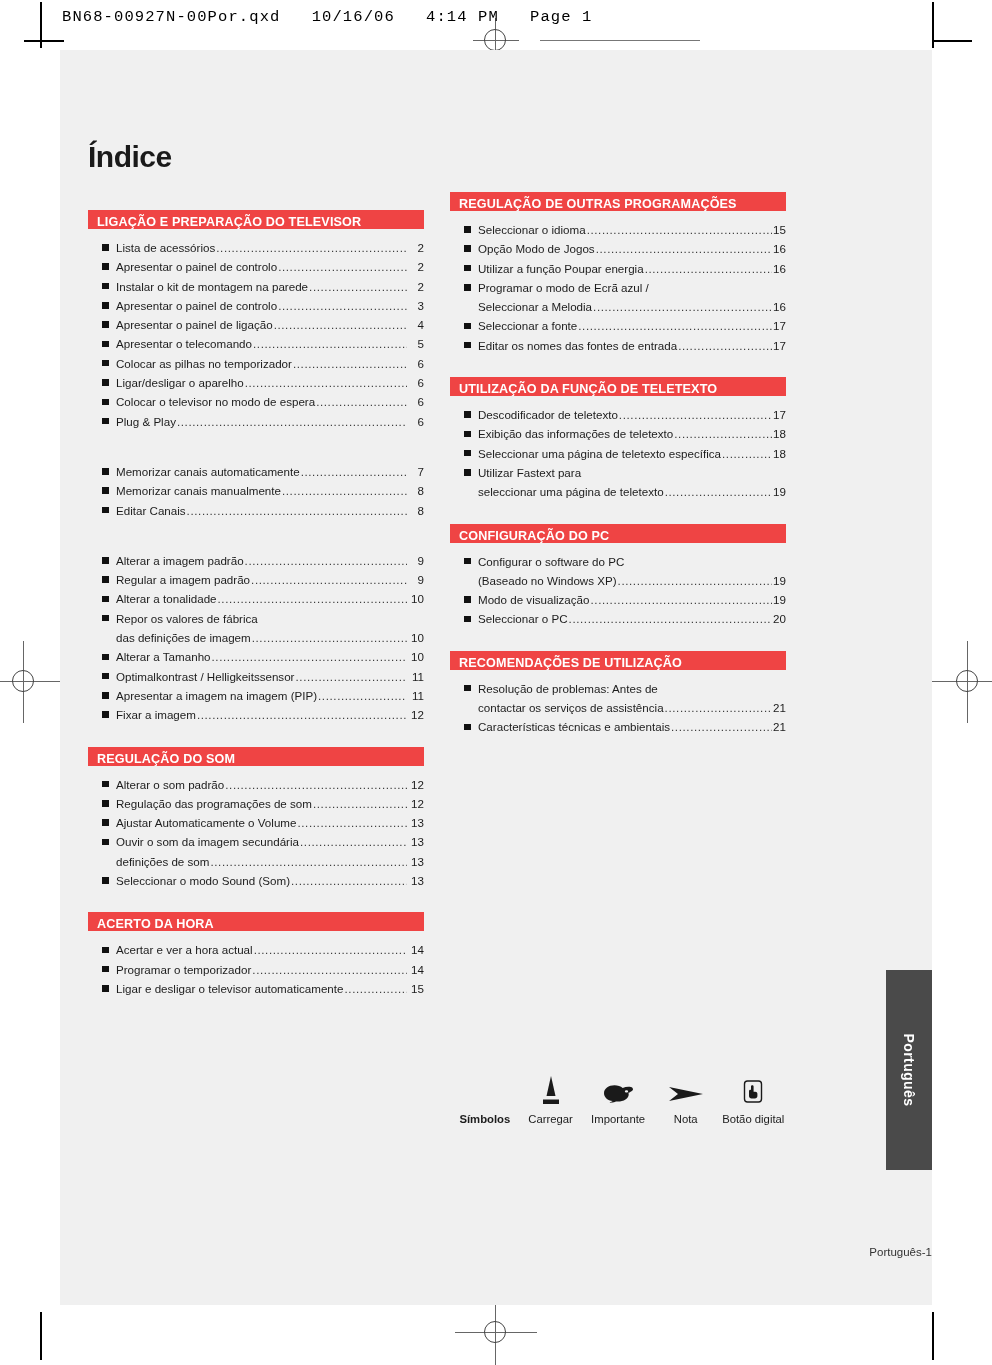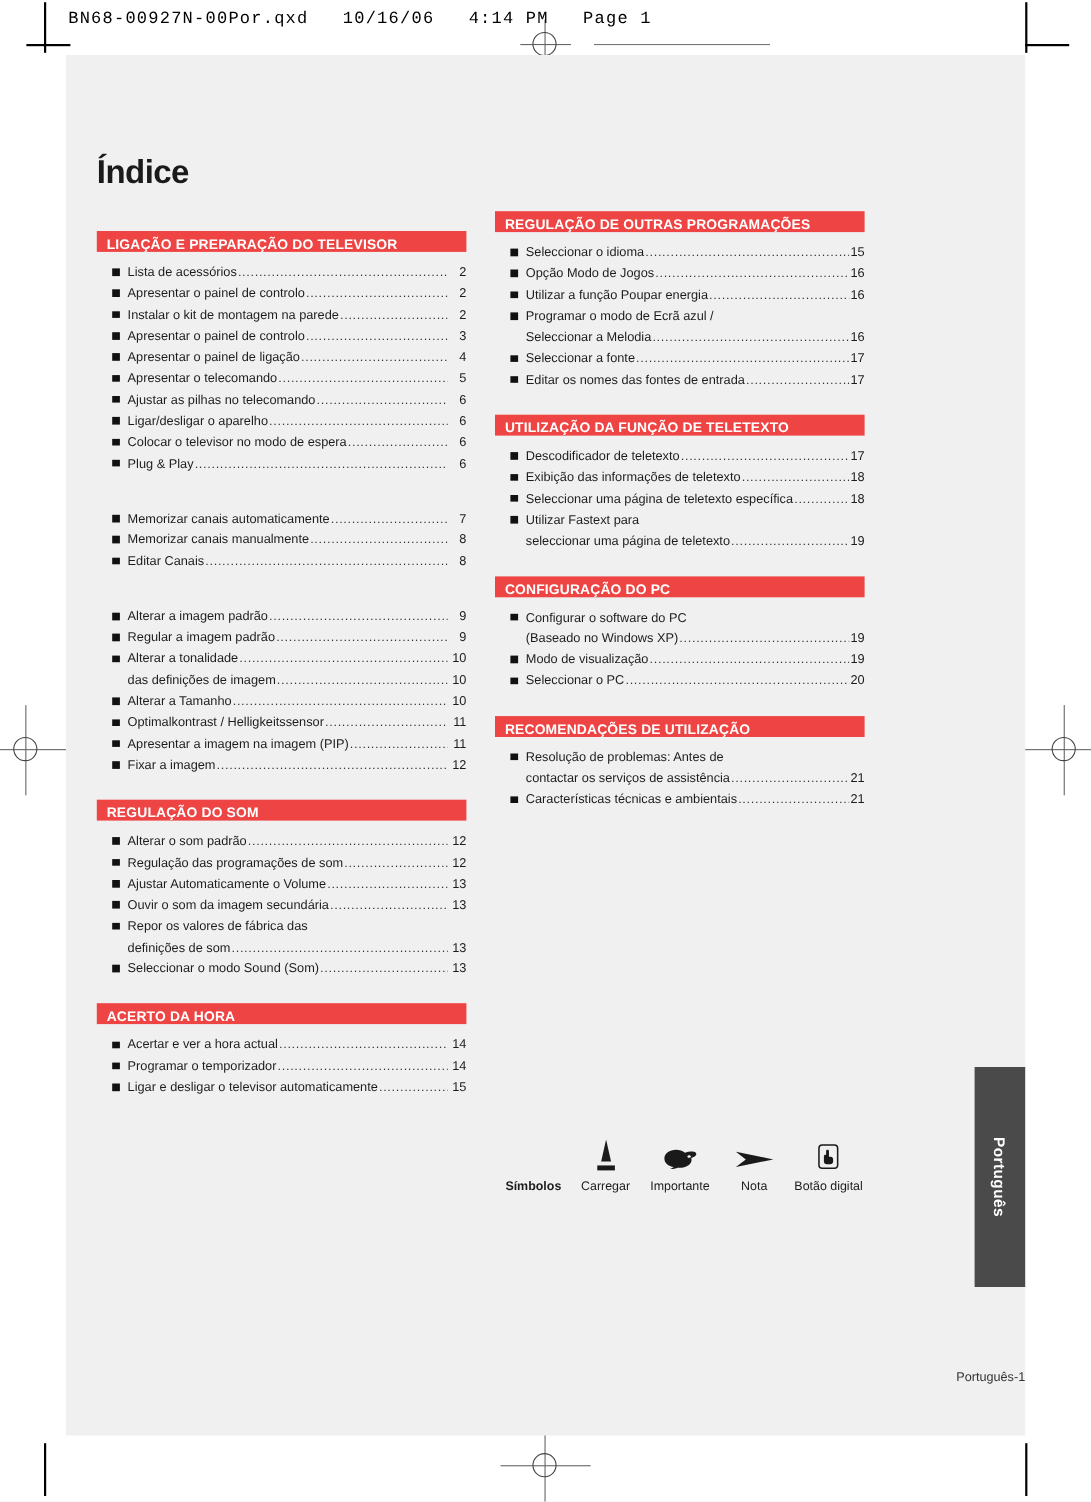--- a/index.html
+++ b/index.html
@@ -78,21 +78,21 @@
     flex:1 1 auto; overflow:hidden; white-space:nowrap;
     color:#333; letter-spacing:.6px; font-size:11.6px;
     margin:0 1px; min-width:6px;
   }
   .pg{white-space:nowrap; text-align:right; font-size:11.6px; color:#1c1c1c;}
   .col-left .pg{min-width:16px;}
   .entry.cont{padding-left:28px;}
 
   
   .legend{
-    position:absolute; left:455px; top:1028px; width:330px;
+    position:absolute; left:455px; top:1068px; width:330px;
     display:flex; align-items:flex-end; gap:4px;
   }
   .lg-cell{width:66px; text-align:center; position:relative;}
   .lg-cell.first{width:62px;}
   .lg-ico{height:40px; display:flex; align-items:flex-end; justify-content:center; margin-bottom:4px;}
   .lg-lab{font-size:11.3px; color:#1c1c1c; line-height:14px;}
   .lg-lab.bold{font-weight:bold;}
 
   .footer{
     position:absolute; left:0; right:0; top:1196px; text-align:right;
@@ -179,21 +179,21 @@
           <span class="pg">4</span>
         </div>
         <div class="entry">
           <span class="bullet"></span>
           <span class="etext">Apresentar o telecomando</span>
           <span class="dots">................................................................................</span>
           <span class="pg">5</span>
         </div>
         <div class="entry">
           <span class="bullet"></span>
-          <span class="etext">Ajustar as pilhas no telecomando</span>
+          <span class="etext">Colocar as pilhas no temporizador</span>
           <span class="dots">................................................................................</span>
           <span class="pg">6</span>
         </div>
         <div class="entry">
           <span class="bullet"></span>
           <span class="etext">Ligar/desligar o aparelho</span>
           <span class="dots">................................................................................</span>
           <span class="pg">6</span>
         </div>
         <div class="entry">
@@ -244,20 +244,25 @@
           <span class="bullet"></span>
           <span class="etext">Regular a imagem padrão</span>
           <span class="dots">................................................................................</span>
           <span class="pg">9</span>
         </div>
         <div class="entry">
           <span class="bullet"></span>
           <span class="etext">Alterar a tonalidade</span>
           <span class="dots">................................................................................</span>
           <span class="pg">10</span>
+        </div>
+        <div class="entry nodots">
+          <span class="bullet"></span>
+          <span class="etext">Repor os valores de fábrica</span>
+          <span class="pg"></span>
         </div>
         <div class="entry cont">
           <span class="etext">das definições de imagem</span>
           <span class="dots">................................................................................</span>
           <span class="pg">10</span>
         </div>
         <div class="entry">
           <span class="bullet"></span>
           <span class="etext">Alterar a Tamanho</span>
           <span class="dots">................................................................................</span>
@@ -302,25 +307,20 @@
           <span class="bullet"></span>
           <span class="etext">Ajustar Automaticamente o Volume</span>
           <span class="dots">................................................................................</span>
           <span class="pg">13</span>
         </div>
         <div class="entry">
           <span class="bullet"></span>
           <span class="etext">Ouvir o som da imagem secundária</span>
           <span class="dots">................................................................................</span>
           <span class="pg">13</span>
-        </div>
-        <div class="entry nodots">
-          <span class="bullet"></span>
-          <span class="etext">Repor os valores de fábrica das</span>
-          <span class="pg"></span>
         </div>
         <div class="entry cont">
           <span class="etext">definições de som</span>
           <span class="dots">................................................................................</span>
           <span class="pg">13</span>
         </div>
         <div class="entry">
           <span class="bullet"></span>
           <span class="etext">Seleccionar o modo Sound (Som)</span>
           <span class="dots">................................................................................</span>

